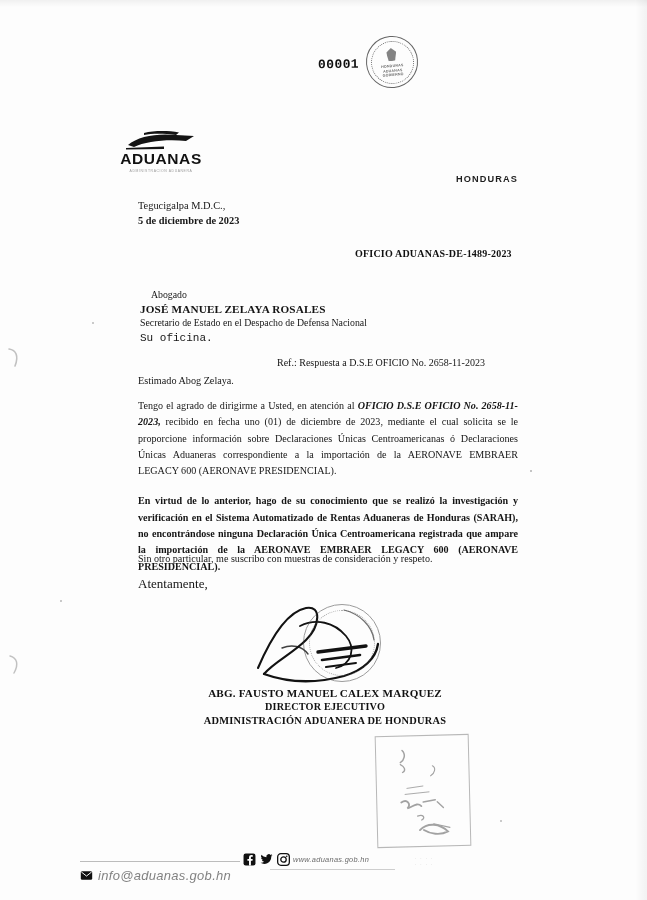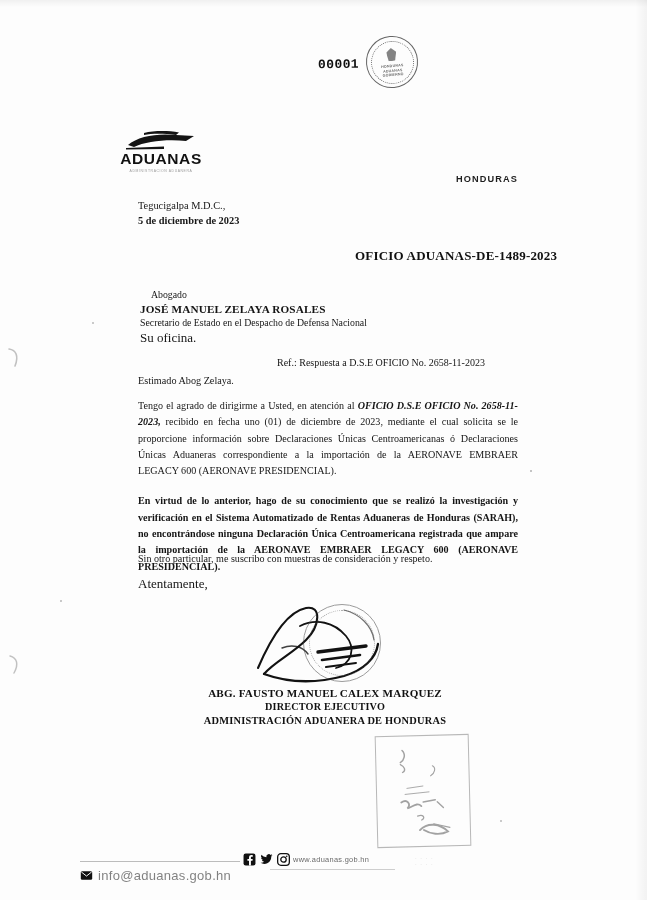--- a/index.html
+++ b/index.html
@@ -148,21 +148,21 @@
     line-height: 14.6px;
     color: #171717;
   }
   .place-date .line2 { font-weight: bold; }
 
   
   .oficio-number {
     position: absolute;
     left: 355px;
     top: 248px;
-    font-size: 13px;
+    font-size: 10px;
     font-weight: bold;
     letter-spacing: 0.2px;
     color: #111;
     text-align: center;
   }
 
   
   .addressee {
     position: absolute;
     left: 140px;
@@ -170,21 +170,21 @@
     line-height: 14.2px;
     color: #151515;
   }
   .addressee .role { font-size: 9.8px; margin-left: 11px; }
   .addressee .name {
     font-size: 11.2px;
     font-weight: bold;
     letter-spacing: 0.15px;
   }
   .addressee .title { font-size: 9.8px; }
-  .addressee .office { font-size: 13px; }
+  .addressee .office { font-size: 11px; font-family: Liberation Mono, monospace; }
 
   
   .reference {
     position: absolute;
     left: 277px;
     top: 357px;
     font-size: 10px;
     color: #151515;
   }
 
@@ -310,20 +310,21 @@
   .margin-mark.m1 { left: 6px; top: 346px; }
   .margin-mark.m2 { left: 6px; top: 652px; }
 
   
   .footer {
     position: absolute;
     left: 80px;
     top: 848px;
     width: 470px;
     height: 40px;
+    font-style: italic;
   }
   .footer-rule {
     position: absolute;
     left: 0;
     top: 13px;
     width: 160px;
     height: 1px;
     background: rgba(40,40,40,0.30);
   }
   .footer-rule2 {

